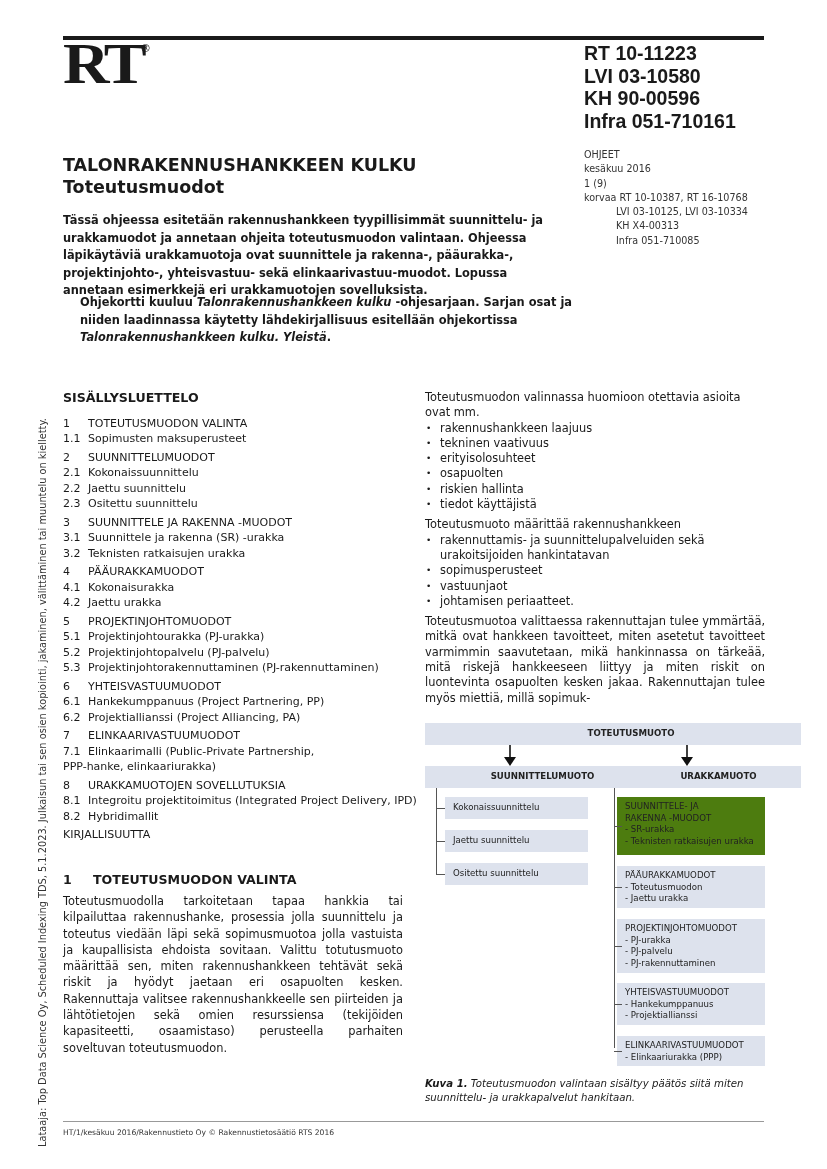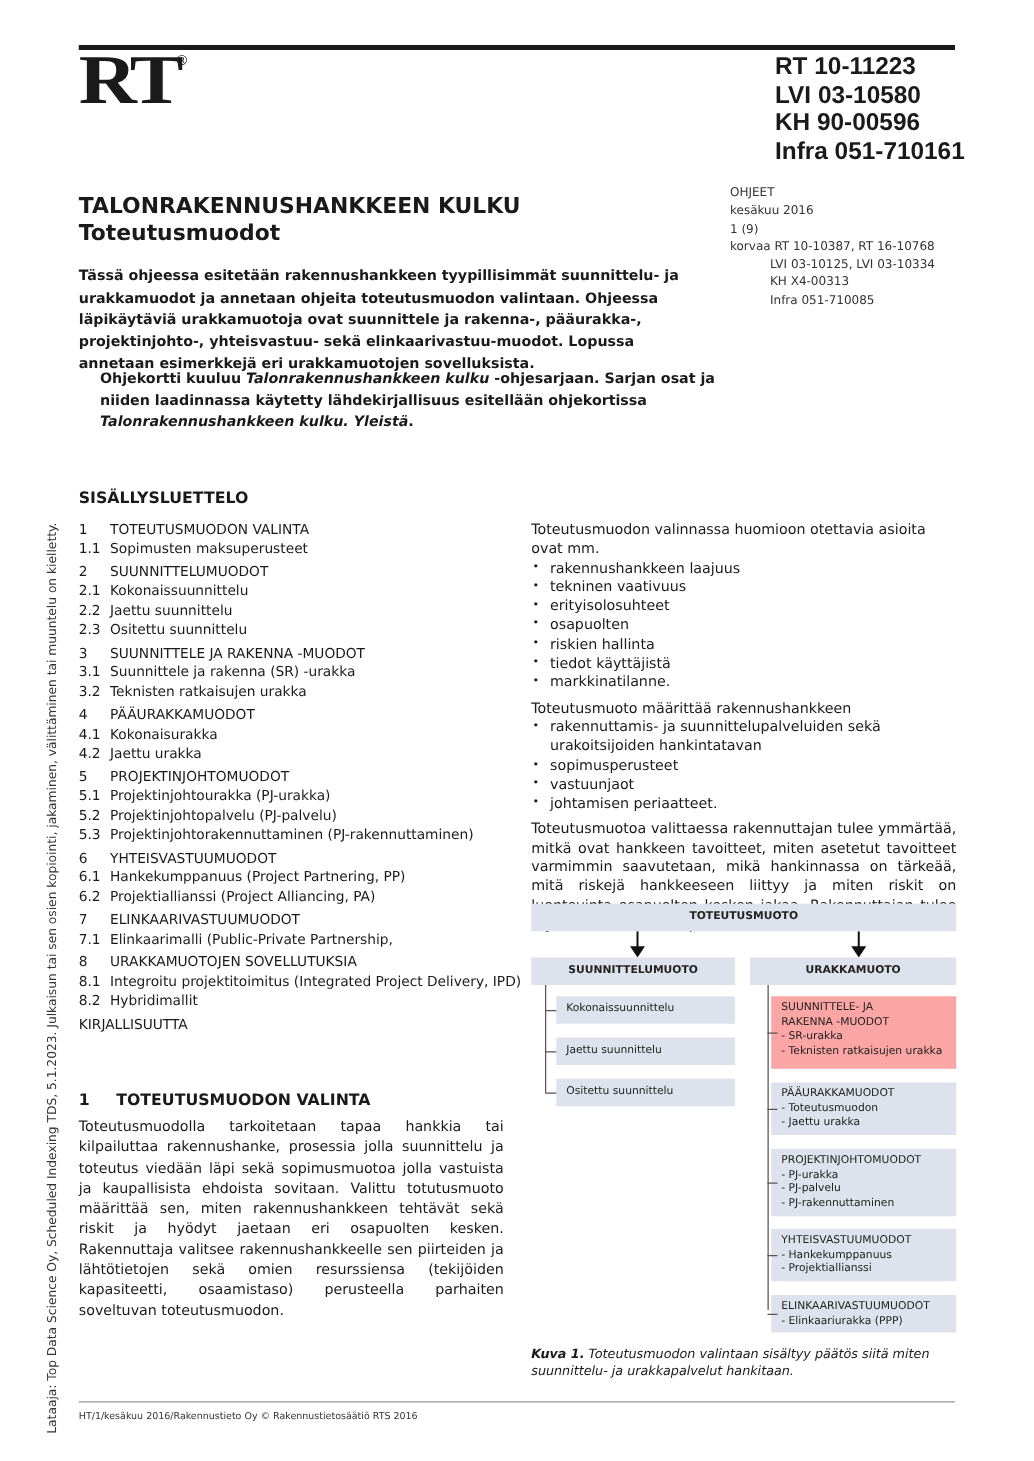--- a/index.html
+++ b/index.html
@@ -1,45 +1,45 @@
 <!DOCTYPE html>
 <html><head>
 <meta charset="utf-8">
 <style>
   html,body{margin:0;padding:0;background:#fff;}
   body{width:827px;height:1169px;position:relative;overflow:hidden;font-family:"DejaVu Sans",sans-serif;color:#1a1a1a;}
   .abs{position:absolute;}
   .toprule{left:63px;top:36px;width:701px;height:4px;background:#1a1a1a;}
   .logo{left:63px;top:40px;font-family:"Liberation Serif",serif;font-weight:bold;font-size:56px;line-height:48px;letter-spacing:-3px;transform:scaleX(1.15);transform-origin:left top;}
   .reg{left:140px;top:42px;font-size:11px;}
-  .codes{left:584px;top:42px;font-family:"Liberation Sans",sans-serif;font-weight:bold;font-size:19.5px;line-height:22.5px;margin-left:36px;}
+  .codes{left:584px;top:42px;font-family:"Liberation Sans",sans-serif;font-weight:bold;font-size:19.5px;line-height:22.5px;}
   .codes div{white-space:nowrap;}
   .meta{left:584px;top:148px;font-size:9.6px;line-height:14.3px;color:#333;}
   .meta .ind{padding-left:32px;}
   .title{left:63px;top:154px;font-weight:bold;font-size:17.5px;line-height:22px;}
   .intro{left:63px;top:212px;width:500px;font-weight:bold;font-size:11.4px;line-height:17.5px;}
   .intro2{left:80px;top:294px;width:500px;font-weight:bold;font-size:11.4px;line-height:17.5px;}
   .intro2 i{font-weight:bold;}
   .toc{left:63px;top:390px;width:340px;font-size:11px;line-height:15.5px;}
   .toc h3{margin:0 0 10px 0;font-size:12.6px;font-weight:bold;}
   .toc .row{display:flex;white-space:nowrap;}
   .toc .num{width:25px;flex:none;}
   .toc .gap{margin-top:3px;}
   .sec1{left:63px;top:872px;width:340px;}
   .sec1 h2{margin:0 0 6px 0;font-size:12.6px;font-weight:bold;display:flex;}
   .sec1 h2 span.n{width:30px;}
   .sec1 p{margin:0;font-size:11.4px;line-height:16.3px;text-align:justify;}
-  .rcol{left:425px;top:390px;width:340px;font-size:11.4px;line-height:15.3px;margin-top:26px;}
+  .rcol{left:425px;top:390px;width:340px;font-size:11.4px;line-height:15.3px;}
   .rcol p{margin:0;}
   .rcol ul{margin:0 0 5px 0;padding:0;list-style:none;}
   .rcol li{position:relative;padding-left:15px;}
   .rcol li:before{content:"•";position:absolute;left:1px;font-size:9px;}
   .rcol p.j{text-align:justify;}
   .box{position:absolute;background:#dde2ed;font-size:8.6px;line-height:11.5px;color:#222;}
-  .box.c{font-weight:bold;display:flex;align-items:center;justify-content:center;}
+  .box.c{font-weight:bold;display:flex;align-items:center;justify-content:center;padding-left:36px;}
   .box.l{padding:4px 8px;box-sizing:border-box;}
   .vline{position:absolute;width:1px;background:#555;}
   .hline{position:absolute;height:1px;background:#555;}
   .caption{left:425px;top:1077px;width:345px;font-size:10.2px;line-height:14px;font-style:italic;}
   .caption b{font-style:italic;}
   .botrule{left:63px;top:1121px;width:701px;height:1px;background:#999;}
   .footer{left:63px;top:1128px;font-size:7.6px;color:#333;white-space:nowrap;}
   .side{left:37px;top:1147px;transform:rotate(-90deg);transform-origin:left top;font-size:9.8px;color:#333;white-space:nowrap;}
 </style>
 </head>
@@ -154,20 +154,24 @@
         <span>Projektiallianssi (Project Alliancing, PA)</span>
       </div>
       <div class="row gap">
         <span class="num">7</span>
         <span>ELINKAARIVASTUUMUODOT</span>
       </div>
       <div class="row">
         <span class="num">7.1</span>
         <span>Elinkaarimalli (Public-Private Partnership,</span>
       </div>
+      <div class="row">
+        <span class="num" style="width: 0px;"></span>
+        <span>PPP-hanke, elinkaariurakka)</span>
+      </div>
       <div class="row gap">
         <span class="num">8</span>
         <span>URAKKAMUOTOJEN SOVELLUTUKSIA</span>
       </div>
       <div class="row">
         <span class="num">8.1</span>
         <span>Integroitu projektitoimitus (Integrated Project Delivery, IPD)</span>
       </div>
       <div class="row">
         <span class="num">8.2</span>
@@ -190,21 +194,20 @@
 
 <div class="abs rcol">
   <p>Toteutusmuodon valinnassa huomioon otettavia asioita ovat mm.</p>
   <ul id="list1">
       <li>rakennushankkeen laajuus</li>
       <li>tekninen vaativuus</li>
       <li>erityisolosuhteet</li>
       <li>osapuolten</li>
       <li>riskien hallinta</li>
       <li>tiedot käyttäjistä</li>
-      <li>markkinatilanne.</li>
     </ul>
   <p>Toteutusmuoto määrittää rakennushankkeen</p>
   <ul id="list2">
       <li>rakennuttamis- ja suunnittelupalveluiden sekä urakoitsijoiden hankintatavan</li>
       <li>sopimusperusteet</li>
       <li>vastuunjaot</li>
       <li>johtamisen periaatteet.</li>
     </ul>
   <p class="j">Toteutusmuotoa valittaessa rakennuttajan tulee ymmärtää, mitkä ovat hankkeen tavoitteet, miten asetetut tavoitteet varmimmin saavutetaan, mikä hankinnassa on tärkeää, mitä riskejä hankkeeseen liittyy ja miten riskit on luontevinta osapuolten kesken jakaa. Rakennuttajan tulee myös miettiä, millä sopimuk-</p>
 </div>
@@ -226,21 +229,21 @@
   <div class="vline" style="left:614px;top:788px;height:260px;"></div>
   <div id="diagram-left">
       <div class="box l" style="left: 445px; top: 797px; width: 143px; height: 22px; display: flex; align-items: center; background: rgb(221, 226, 237);">Kokonaissuunnittelu</div>
       <div class="hline" style="left: 436px; top: 808px; width: 9px;"></div>
       <div class="box l" style="left: 445px; top: 830px; width: 143px; height: 22px; display: flex; align-items: center; background: rgb(221, 226, 237);">Jaettu suunnittelu</div>
       <div class="hline" style="left: 436px; top: 841px; width: 9px;"></div>
       <div class="box l" style="left: 445px; top: 863px; width: 143px; height: 22px; display: flex; align-items: center; background: rgb(221, 226, 237);">Ositettu suunnittelu</div>
       <div class="hline" style="left: 436px; top: 874px; width: 9px;"></div>
     </div>
   <div id="diagram-right">
-      <div class="box l" style="left: 617px; top: 797px; width: 148px; height: 58px; background: #fca5a5;">
+      <div class="box l" style="left: 617px; top: 797px; width: 148px; height: 58px; background: #4d7c0f;">
         <div>SUUNNITTELE- JA</div>
         <div>RAKENNA -MUODOT</div>
         <div>- SR-urakka</div>
         <div>- Teknisten ratkaisujen urakka</div>
       </div>
       <div class="hline" style="left: 614px; top: 826px; width: 8px;"></div>
       <div class="box l" style="left: 617px; top: 866px; width: 148px; height: 42px; background: rgb(221, 226, 237);">
         <div>PÄÄURAKKAMUODOT</div>
         <div>- Toteutusmuodon</div>
         <div>- Jaettu urakka</div>

